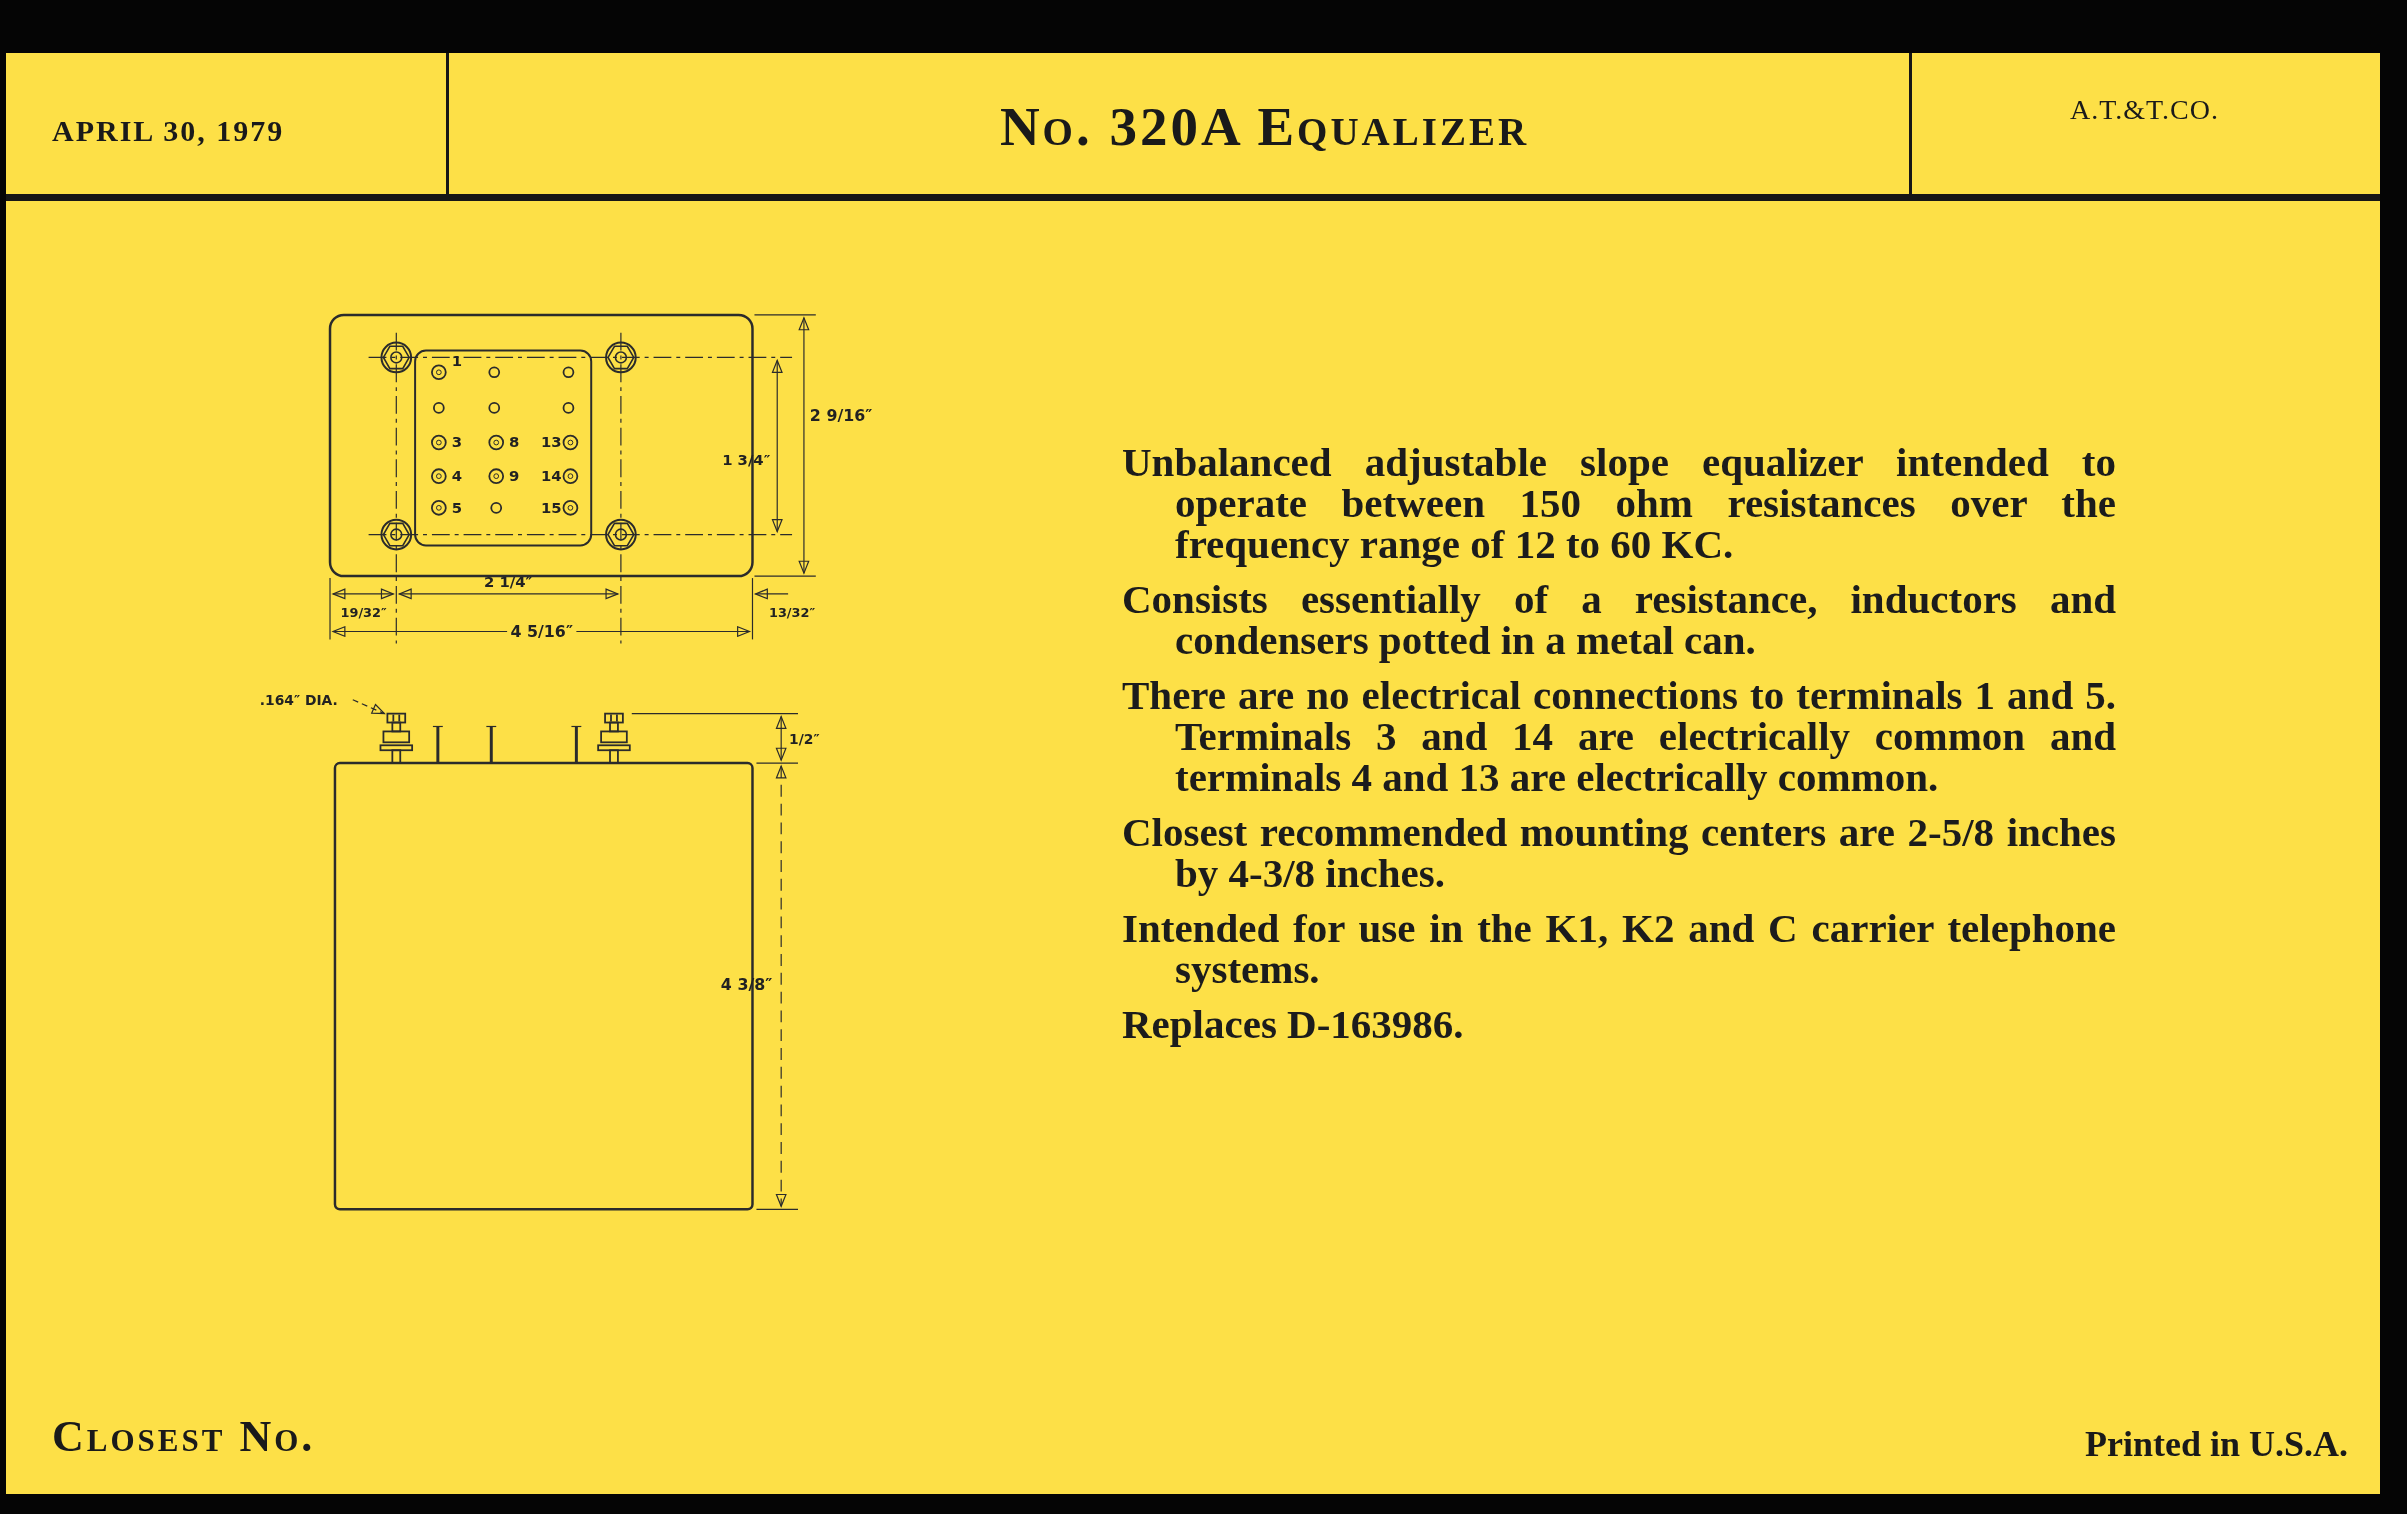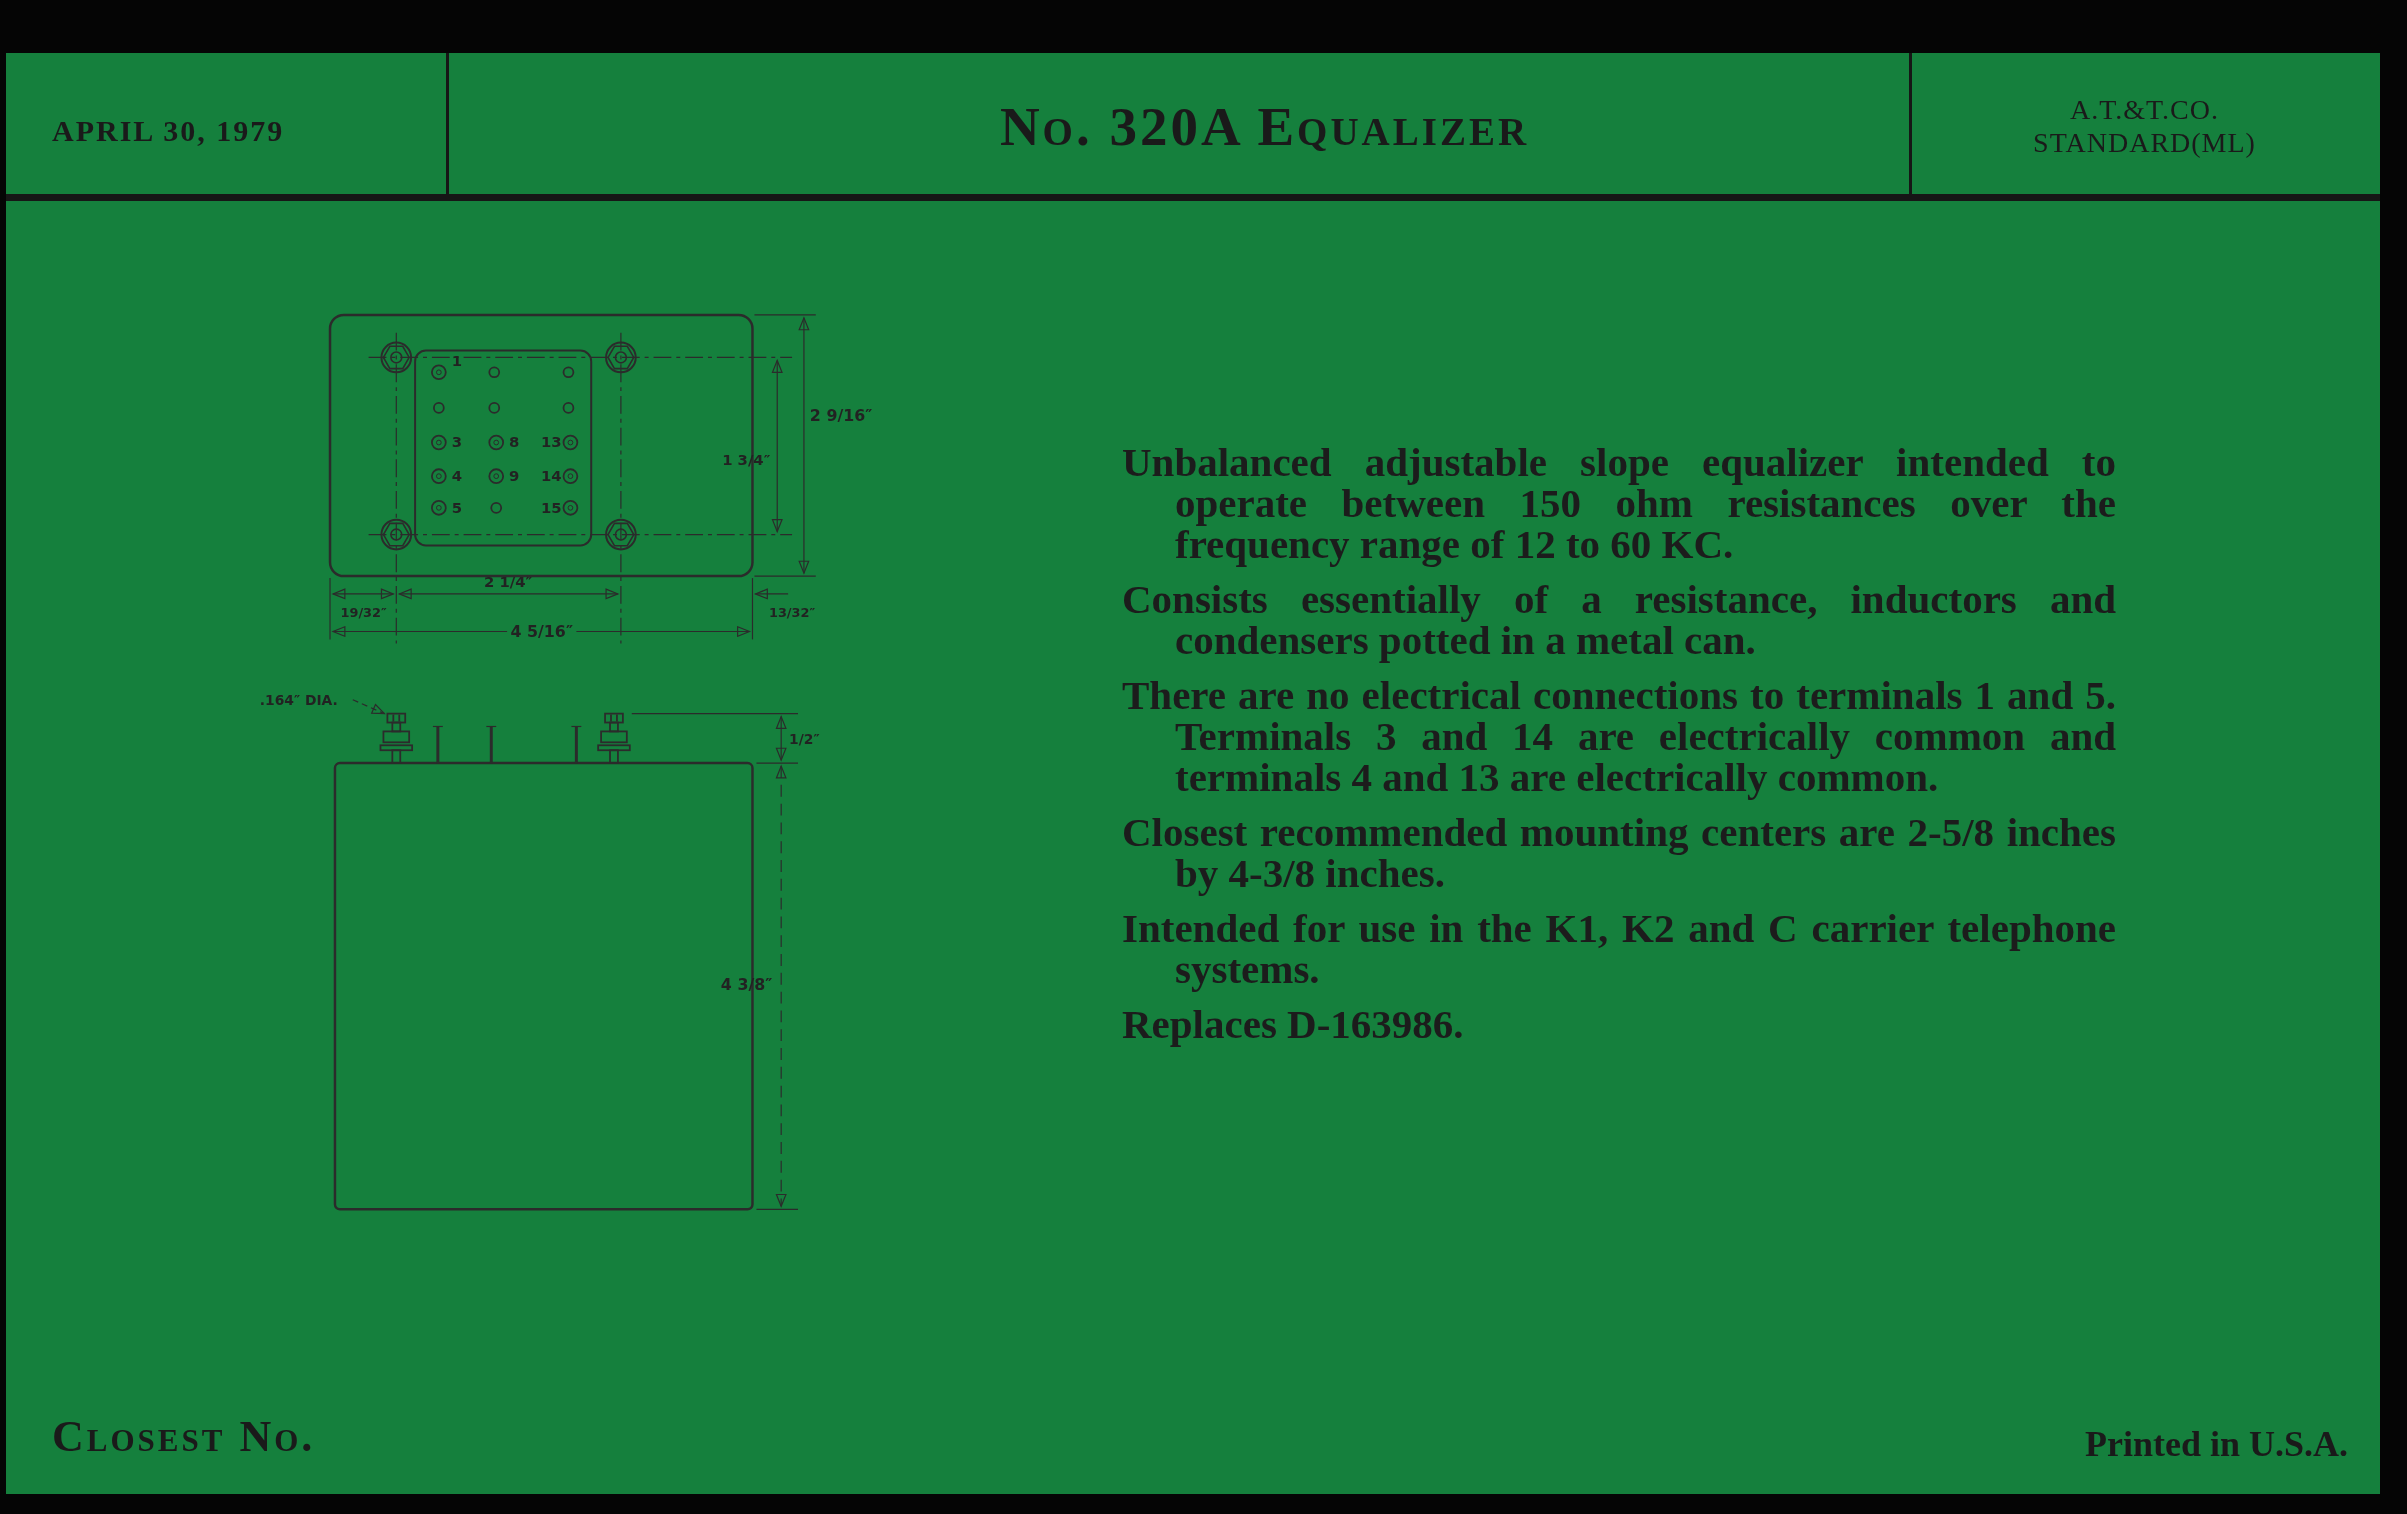--- a/index.html
+++ b/index.html
@@ -2,21 +2,21 @@
 <html><head>
 <meta charset="utf-8">
 <style>
   html,body{margin:0;padding:0;}
   body{
     width:2408px;height:1515px;position:relative;background:#050505;
     font-family:"Liberation Serif", serif;color:#1a1a1a;overflow:hidden;
   }
   .page{
     position:absolute;left:6px;top:53px;width:2374px;height:1441px;
-    background:#15803d;
+    background:#fde047;
   }
   
   .hdr-rule{position:absolute;left:0;top:141px;width:2374px;height:7px;background:#161616;}
   .sep{position:absolute;top:0;width:3px;height:141px;background:#161616;}
   .sep1{left:440px;}
   .sep2{left:1903px;}
   .date{
     position:absolute;left:46px;top:61px;font-size:30px;font-weight:bold;
     letter-spacing:2px;white-space:nowrap;
   }
@@ -67,21 +67,20 @@
 </head>
 <body>
 
 <div class="page">
 
   <div>
     <div class="date">APRIL 30, 1979</div>
     <div class="title">No. 320A Equalizer</div>
     <div class="org">
       <div>A.T.&amp;T.CO.</div>
-      <div>STANDARD(ML)</div>
     </div>
     <div class="sep sep1"></div>
     <div class="sep sep2"></div>
     <div class="hdr-rule"></div>
   </div>
 
   <svg class="drawings" viewBox="0 0 660 960">
     <defs>
       <marker id="ae" orient="auto" markerWidth="14" markerHeight="10" refX="11" refY="5">
         <path d="M1,1 L11,5 L1,9 Z" fill="#2b2b2b" stroke="none"></path>

